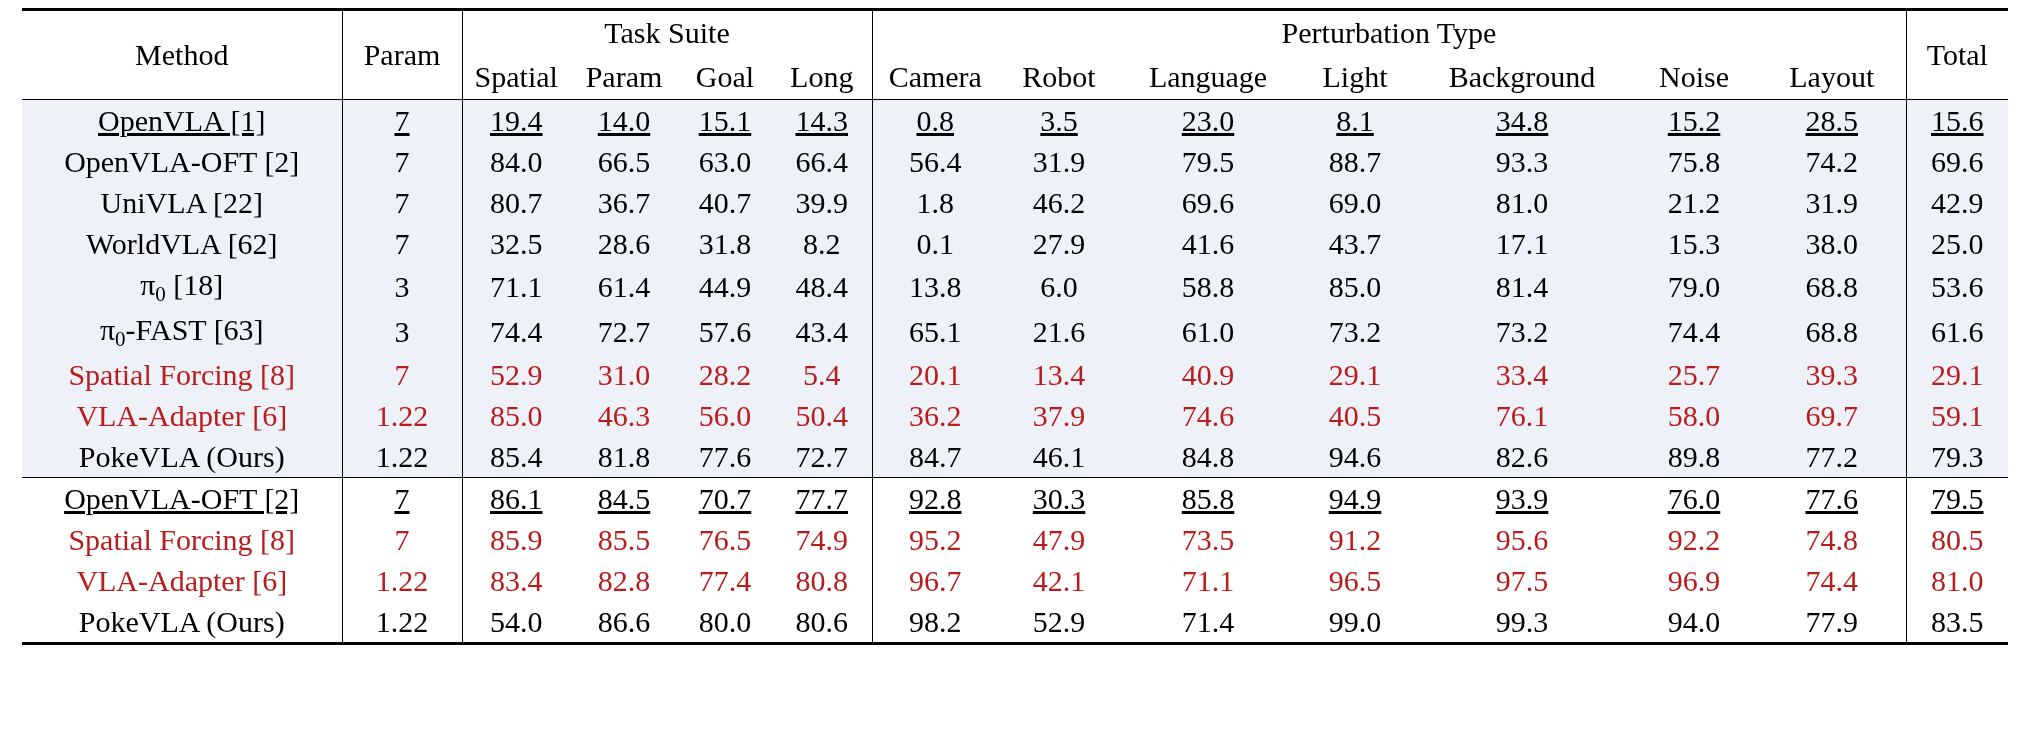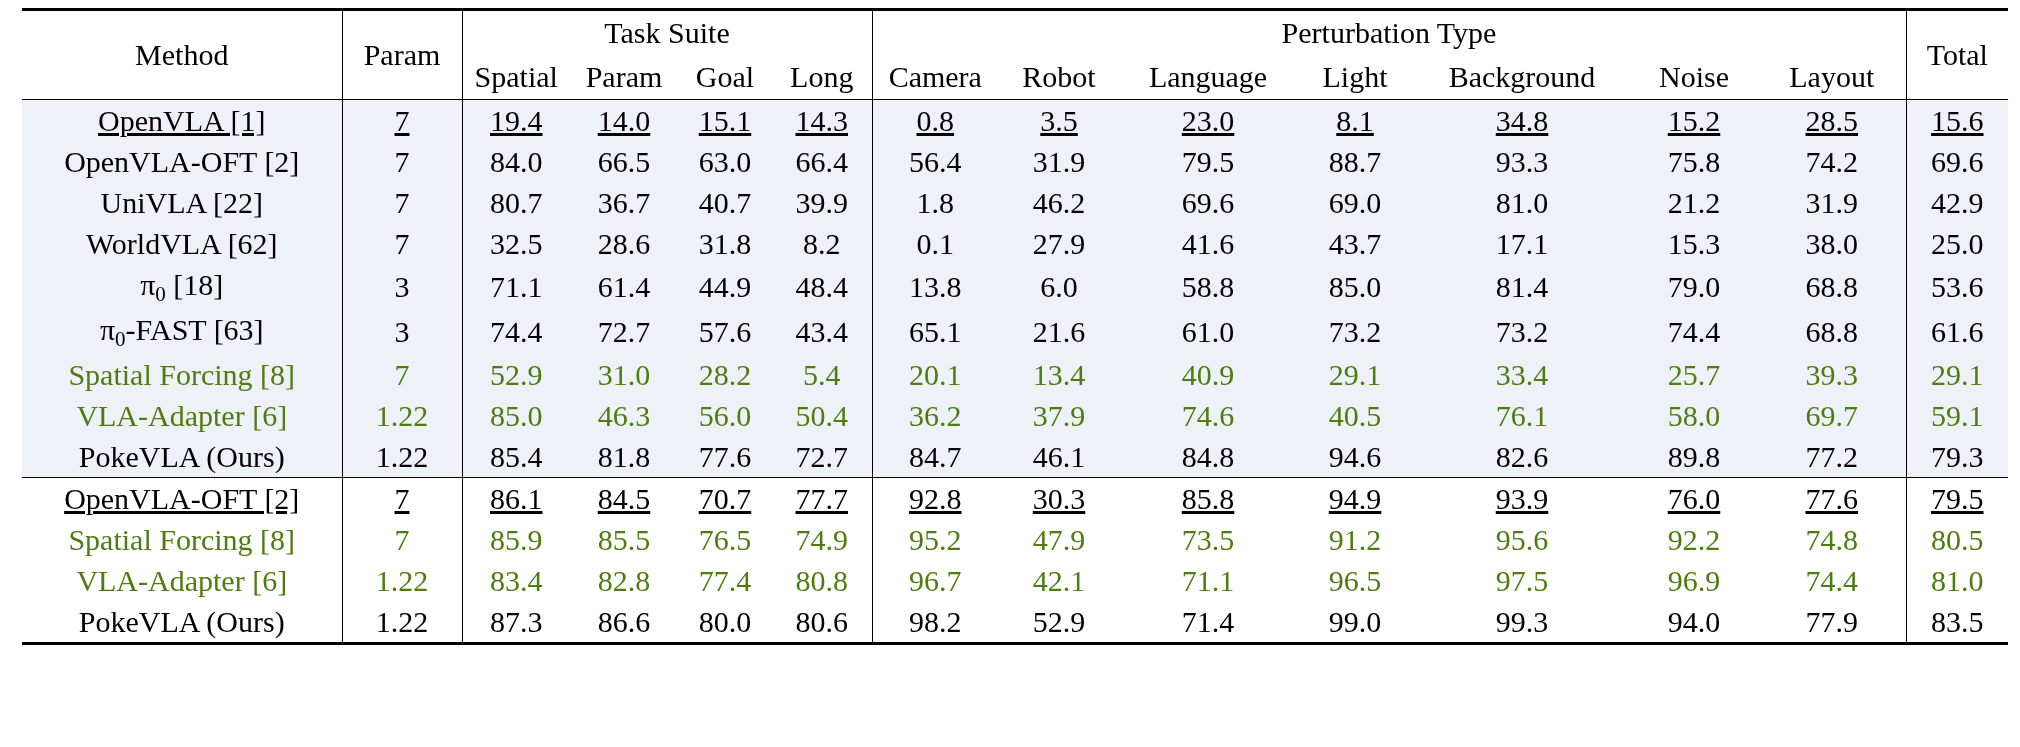--- a/index.html
+++ b/index.html
@@ -45,21 +45,21 @@
   .vl { border-left: 1.5px solid #000; }
   .vr { border-right: 1.5px solid #000; }
 
   .cell { height: 41px; line-height: 41px; }
   .hdr-cell { height: 44px; line-height: 44px; }
 
   td.method {
     text-align: left;
     padding-left: 14px;
   }
-  td.dim, th.dim { color: #4d7c0f; }
+  td.dim, th.dim { color: #b91c1c; }
   td.bold { font-weight: bold; margin-left: 14px; }
 
   .grp-label { font-size: 30px; }
   sub { font-size: 0.7em; vertical-align: baseline; position: relative; top: 0.3em; }
 </style>
 </head>
 <body>
 
 <div class="wrap">
   <table class="results">
@@ -288,21 +288,21 @@
           <td class="cell dim">71.1</td>
           <td class="cell dim">96.5</td>
           <td class="cell dim">97.5</td>
           <td class="cell dim">96.9</td>
           <td class="cell vr dim">74.4</td>
           <td class="cell dim">81.0</td>
         </tr>
         <tr class="rule-bot plain">
           <td class="cell method bold">PokeVLA (Ours)</td>
           <td class="cell vl vr">1.22</td>
-          <td class="cell">87.3</td>
+          <td class="cell">54.0</td>
           <td class="cell">86.6</td>
           <td class="cell">80.0</td>
           <td class="cell vr">80.6</td>
           <td class="cell">98.2</td>
           <td class="cell">52.9</td>
           <td class="cell">71.4</td>
           <td class="cell">99.0</td>
           <td class="cell">99.3</td>
           <td class="cell">94.0</td>
           <td class="cell vr">77.9</td>

